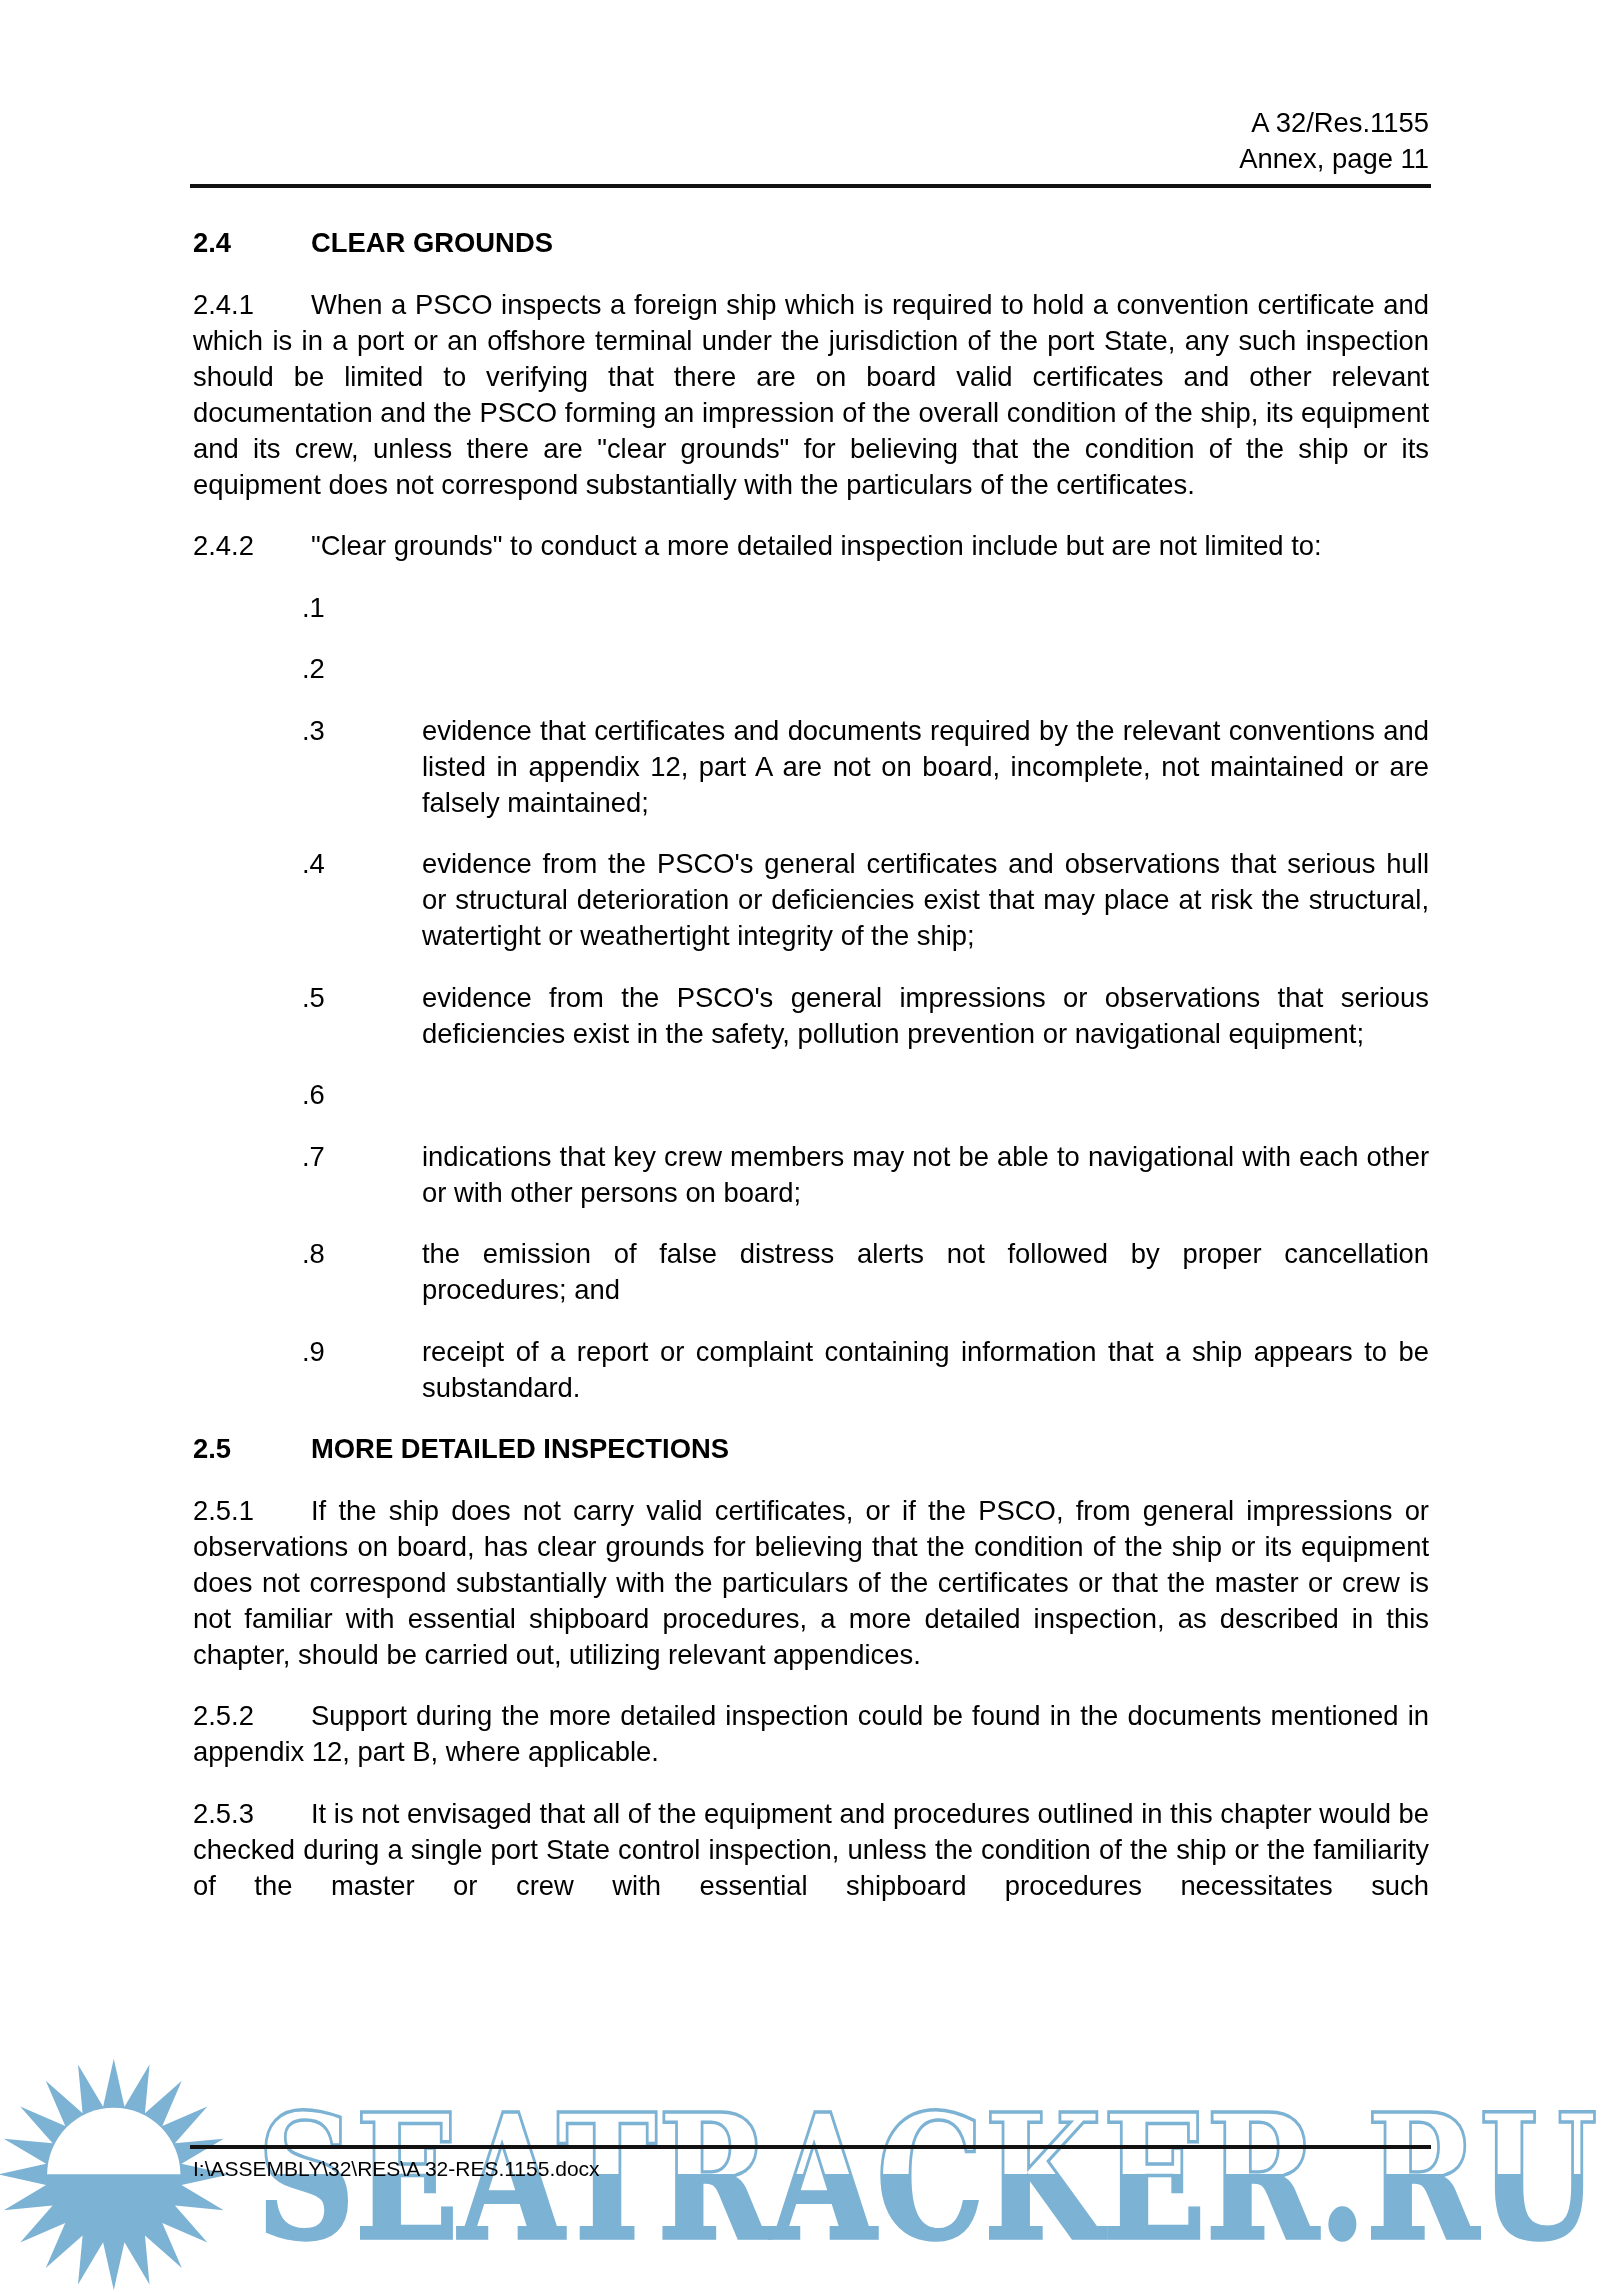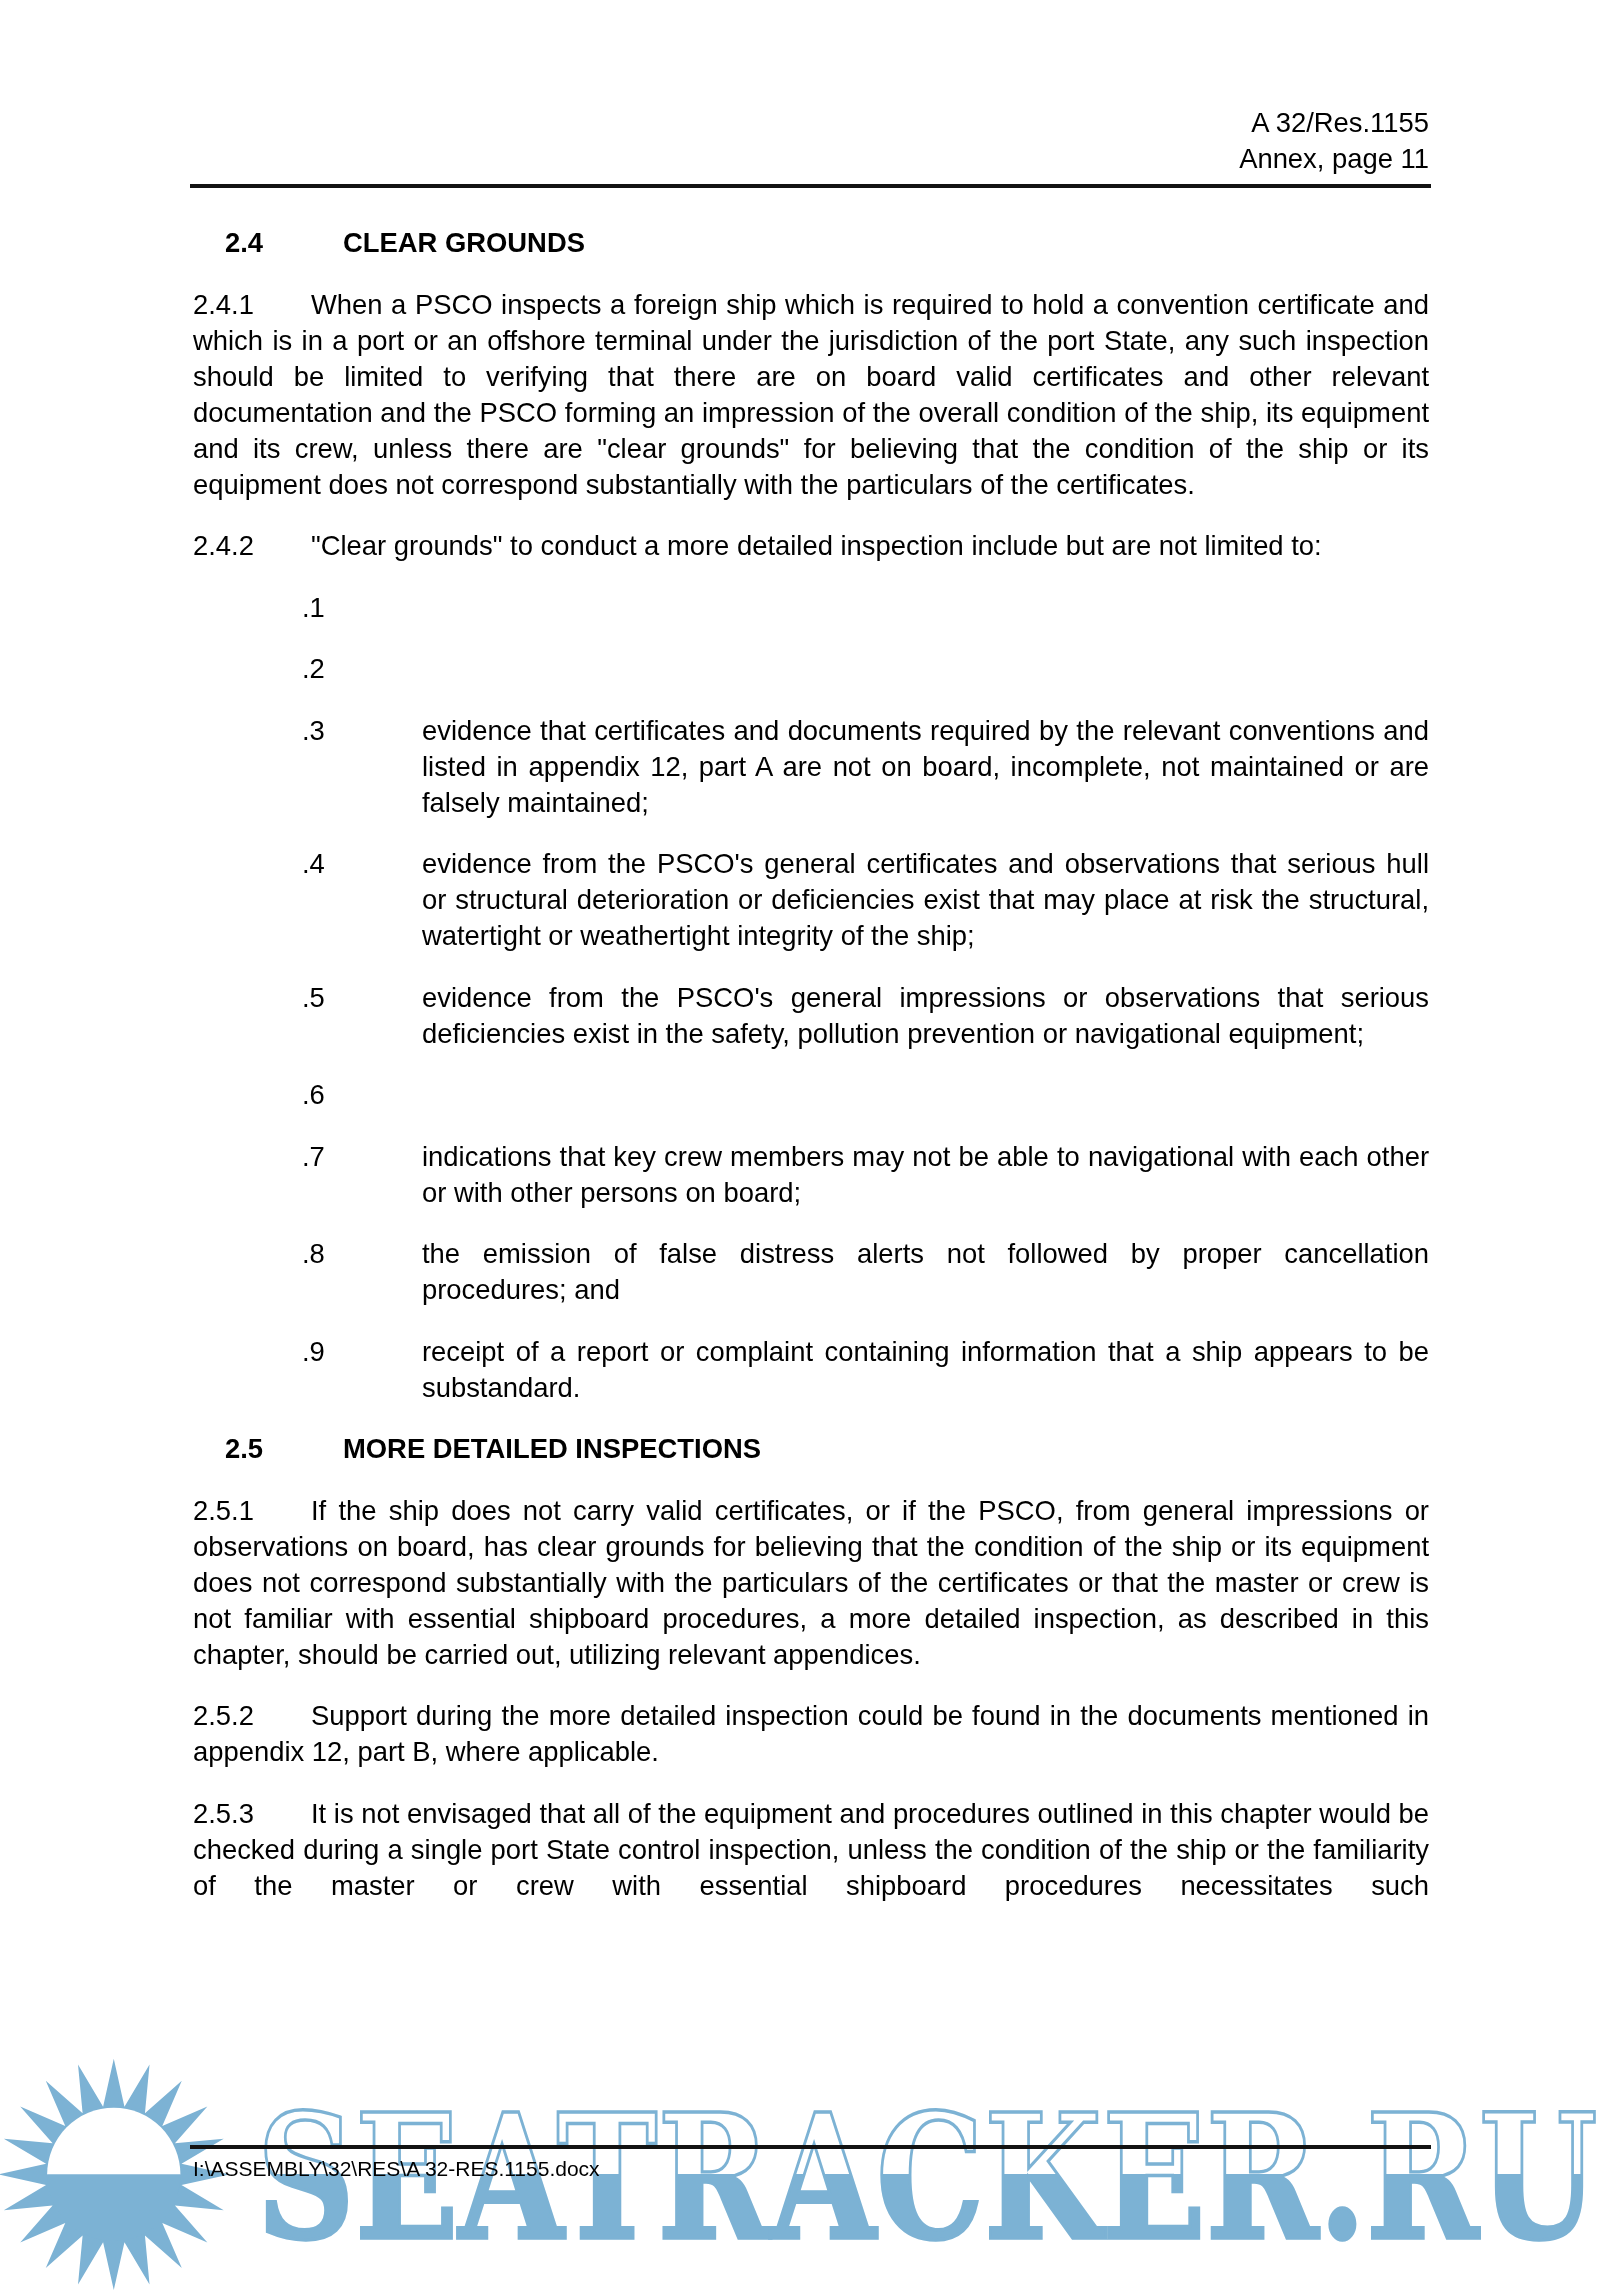--- a/index.html
+++ b/index.html
@@ -14,21 +14,21 @@
   }
   .rule{position:absolute;height:3.9px;background:#121212;z-index:2;}
   .header-rule{left:190px;top:184px;width:1241px;}
   .footer-rule{left:190px;top:2145px;width:1241px;}
   .content{
     position:absolute;left:193px;top:225px;width:1236px;
     font-size:27.4px;line-height:36px;z-index:1;
   }
   .content > *{margin:25.5px 0 0 0;}
   .content > :first-child{margin-top:0;}
-  .heading{font-weight:bold;margin-left:32px;}
+  .heading{font-weight:bold;}
   .pnum{display:inline-block;width:118px;}
   .para{text-align:justify;}
   .jlast{text-align-last:justify;}
   .item{display:flex;margin-left:109px;}
   .inum{flex:none;width:120px;}
   .itext{flex:1;text-align:justify;}
   .footer-path{
     position:absolute;left:193px;top:2152px;font-size:21px;line-height:33px;z-index:2;
   }
   .watermark{position:absolute;left:0;top:2049px;z-index:0;}

